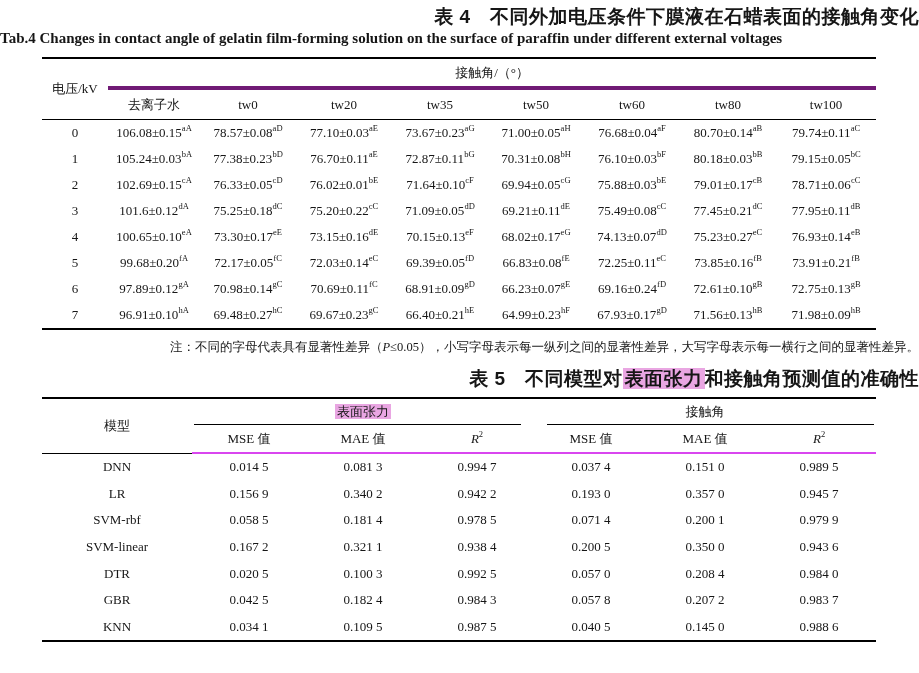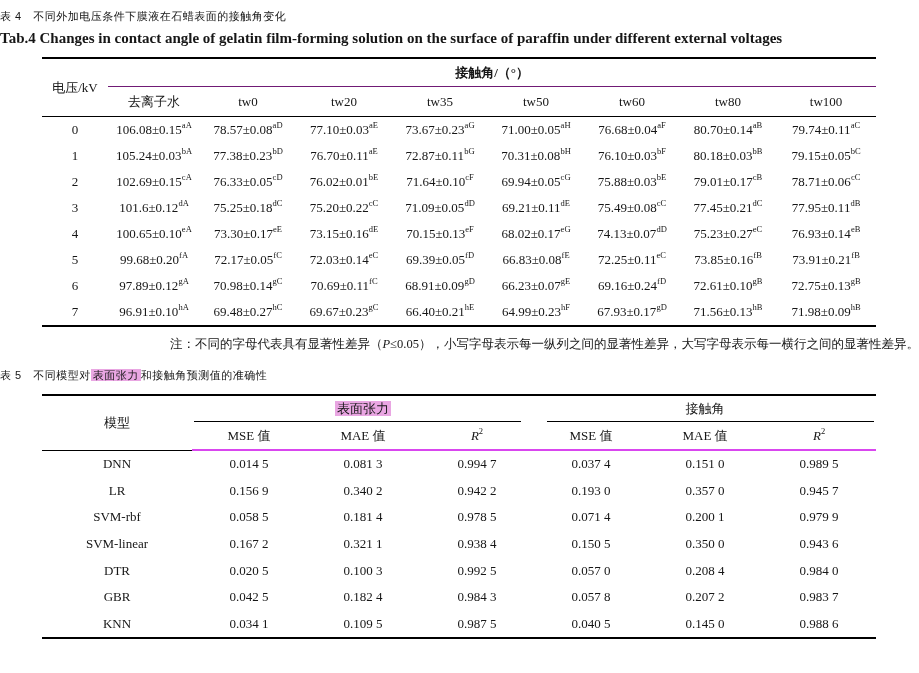--- a/index.html
+++ b/index.html
@@ -6,21 +6,21 @@
   body{
     width:919px;height:673px;overflow:hidden;
     font-family:"Liberation Serif","DejaVu Serif",serif;
     color:#161616;
     -webkit-font-smoothing:antialiased;
   }
   .page{width:919px;height:673px;position:relative;padding-top:7px;box-sizing:border-box;}
 
   
   .title-cn{
-    text-align:left;font-size:11px;font-weight:400;letter-spacing:.5px;
+    text-align:right;font-size:19px;font-weight:700;letter-spacing:.5px;
     font-family:"Liberation Sans","DejaVu Sans",sans-serif;
     margin:0 0 3px 0;line-height:19px;
   }
   .title-en{
     text-align:left;font-size:15px;font-weight:700;line-height:19px;margin:0;
   }
 
   
   table{border-collapse:collapse;table-layout:fixed;margin-left:42px;width:834px;}
   th,td{
@@ -29,21 +29,21 @@
     white-space:nowrap;overflow:visible;
   }
   sup{font-size:8.5px;line-height:0;vertical-align:6px;letter-spacing:0;}
   .rit{font-style:italic;}
 
   
   .t4{margin-top:9px;border-top:2px solid #000;border-bottom:2px solid #000;}
   .t4 thead tr.r1 th{height:27px;}
   .t4 thead tr.r2 th{height:29px;border-bottom:1px solid #000;}
   .t4 th.c1{border-bottom:1px solid #000;}
-  .t4 th.span8{border-bottom:1px solid #701a75;font-weight:700;}
+  .t4 th.span8{border-bottom:4px solid #701a75;font-weight:400;}
   .t4 tbody td{height:26px;}
 
   
   .note{font-size:12.5px;margin:9px 0 0 45px;line-height:16px;text-align:right;}
   .note i{font-style:italic;}
 
   
   .t5-titles{margin-top:14px;}
   .t5{margin-top:9px;border-top:2px solid #000;border-bottom:2px solid #000;}
   .t5 thead tr.r1 th{height:26px;}
@@ -242,21 +242,21 @@
           <td>0.978 5</td>
           <td>0.071 4</td>
           <td>0.200 1</td>
           <td>0.979 9</td>
         </tr>
         <tr>
           <td>SVM-linear</td>
           <td>0.167 2</td>
           <td>0.321 1</td>
           <td>0.938 4</td>
-          <td>0.150 5</td>
+          <td>0.200 5</td>
           <td>0.350 0</td>
           <td>0.943 6</td>
         </tr>
         <tr>
           <td>DTR</td>
           <td>0.020 5</td>
           <td>0.100 3</td>
           <td>0.992 5</td>
           <td>0.057 0</td>
           <td>0.208 4</td>

